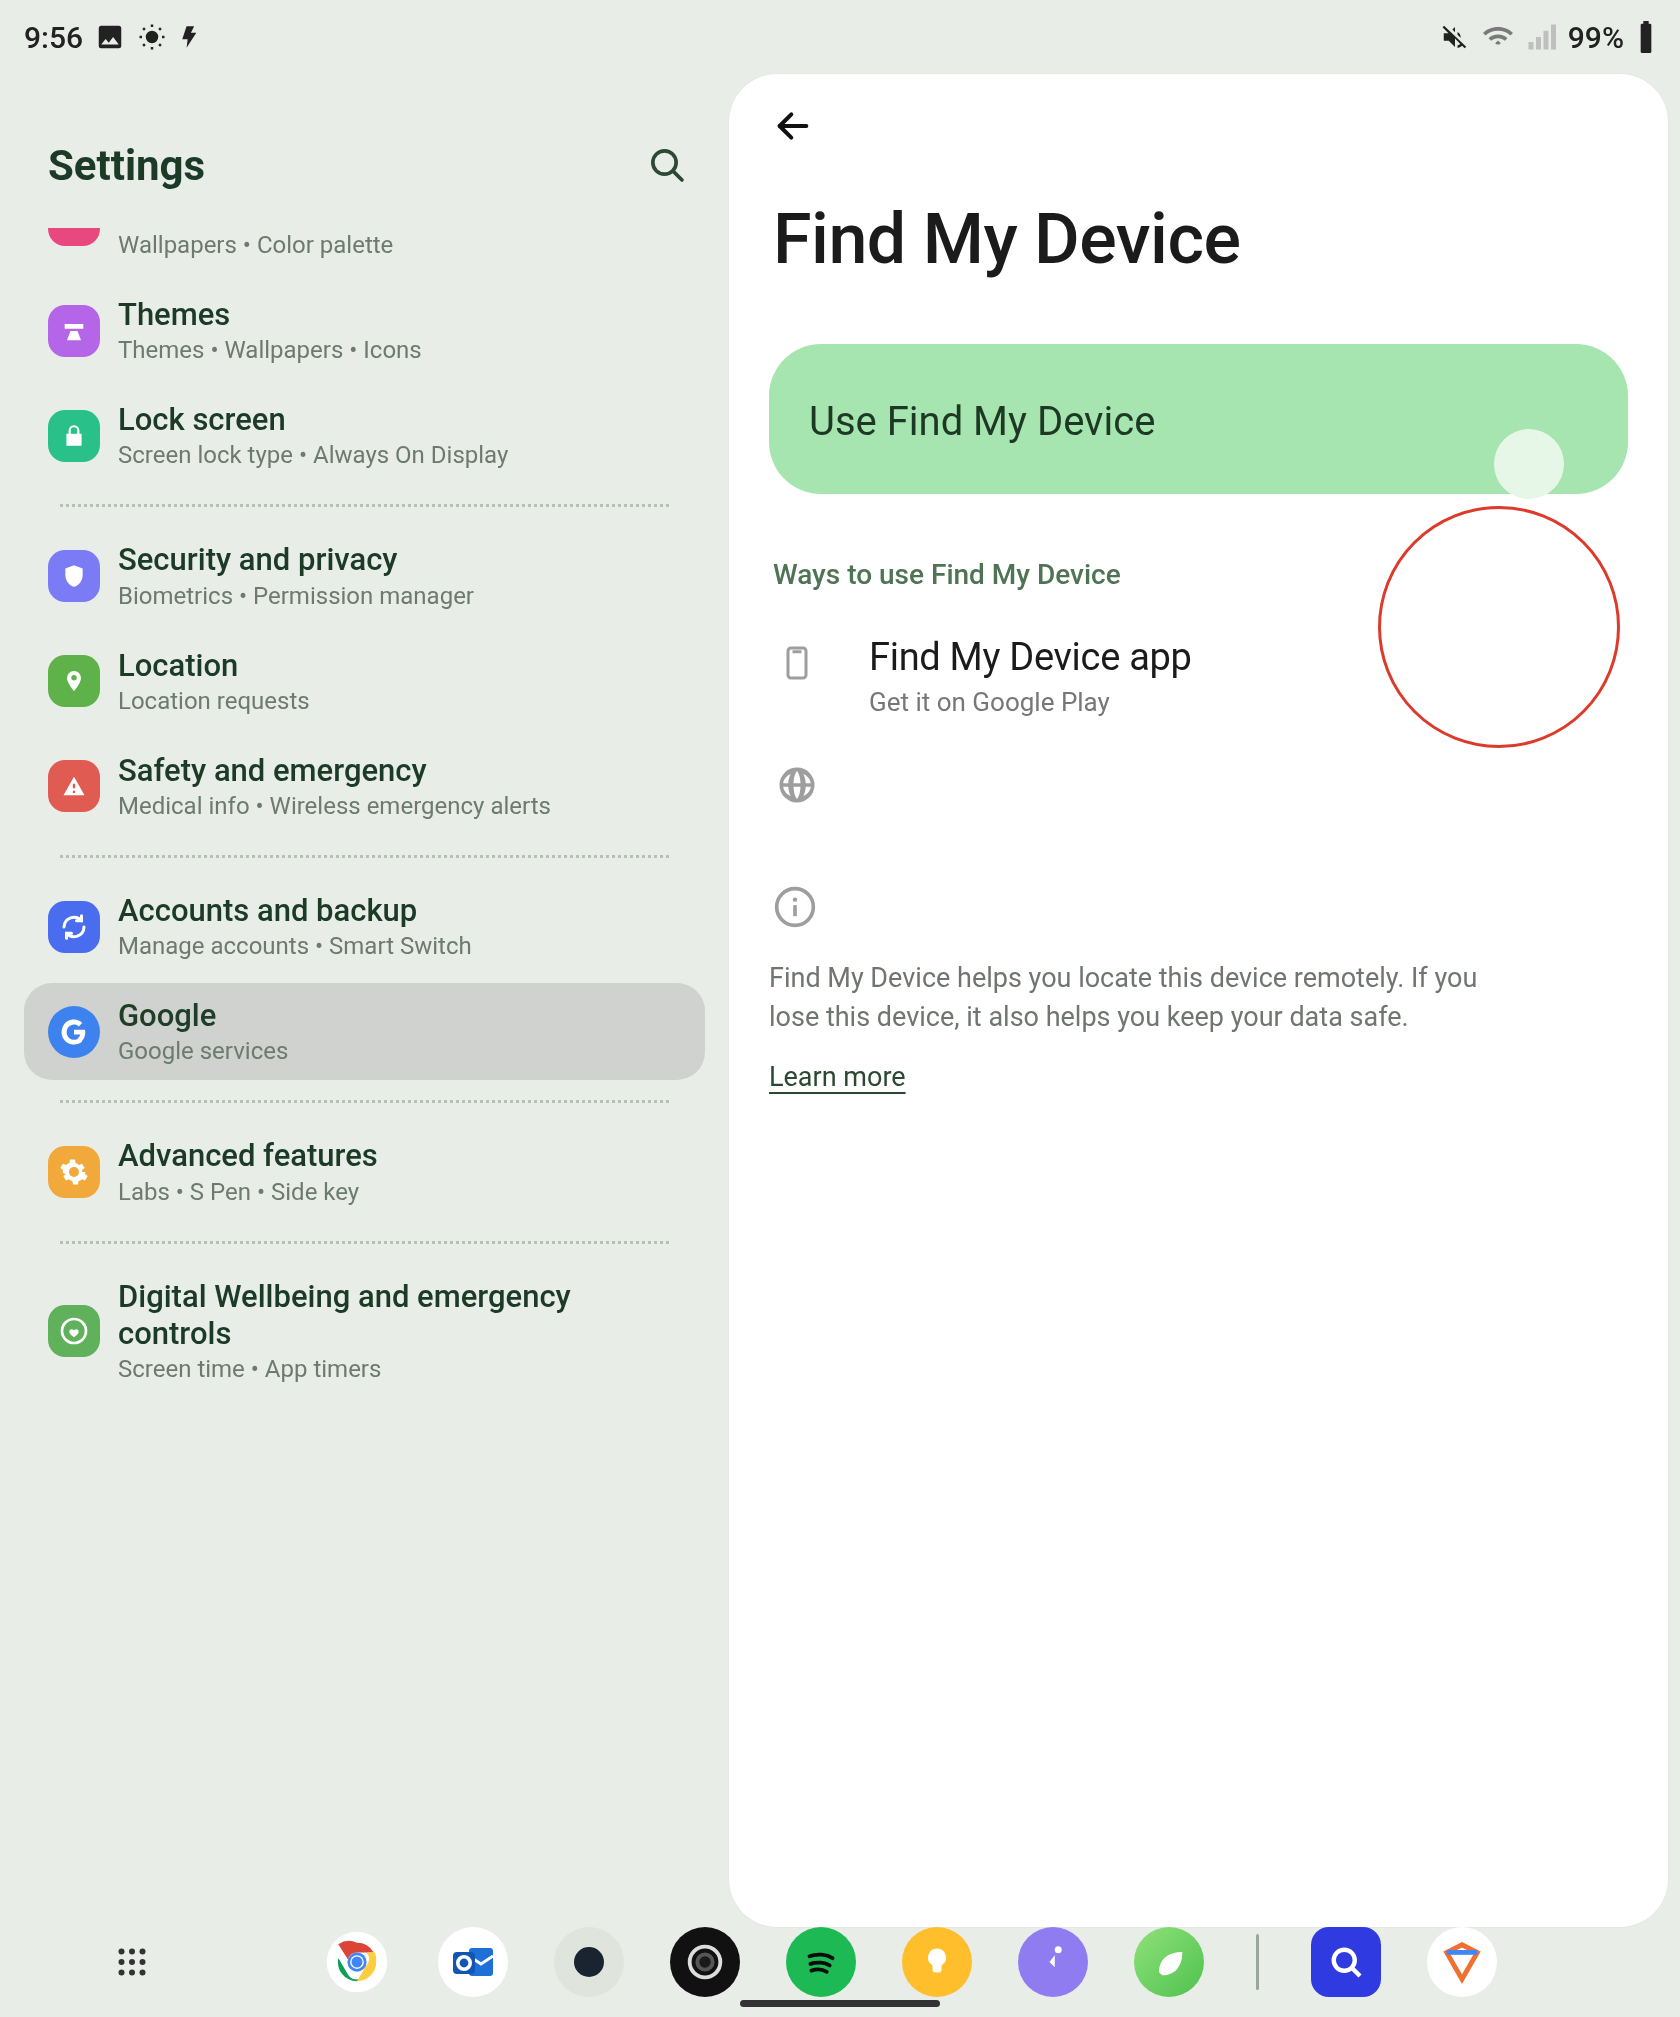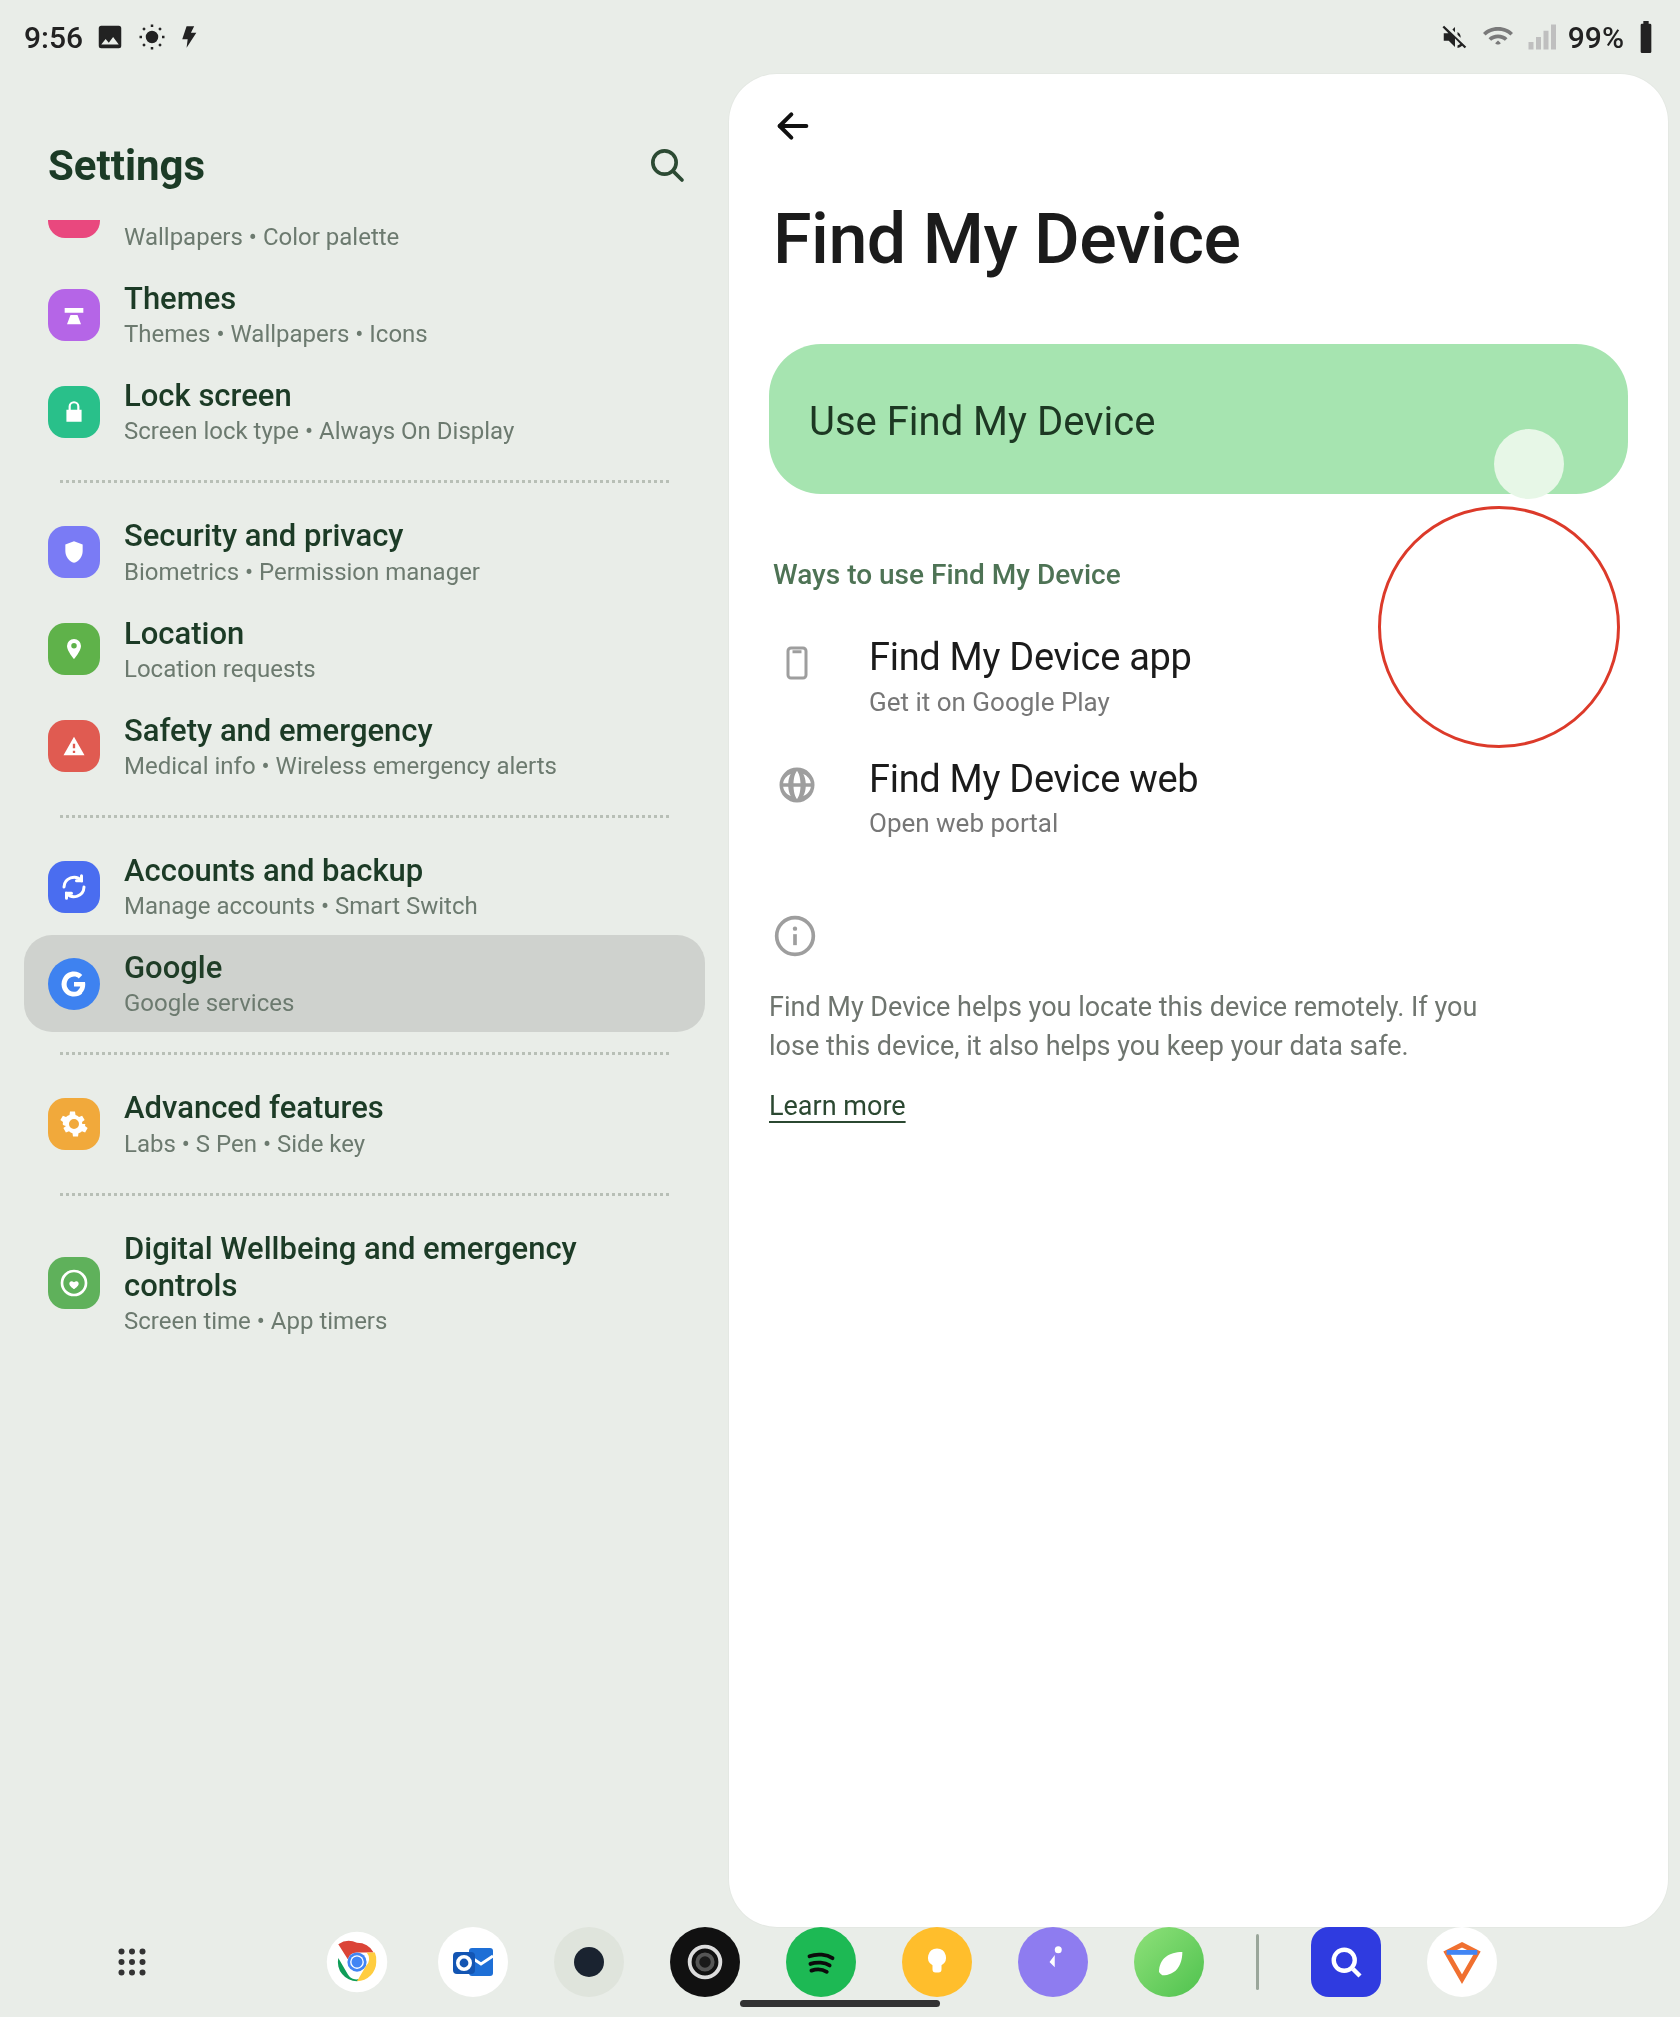--- a/index.html
+++ b/index.html
@@ -93,25 +93,26 @@
     display:flex;align-items:center;justify-content:center;
   }
 
   
   .list {
     padding: 0 24px;
   }
   .item {
     display: flex;
     align-items: center;
-    gap: 24px;
+    gap: 18px;
     padding: 14px 24px;
     border-radius: 28px;
     cursor: pointer;
     position: relative;
+    margin-top: 8px;
   }
   .item.partial-top { padding-top: 0; overflow: hidden; height: 46px; align-items: flex-end; }
   .item.selected { background: var(--selected); }
   .item .icon-badge {
     width: 52px; height: 52px;
     border-radius: 17px;
     flex: 0 0 52px;
     display:flex; align-items:center; justify-content:center;
   }
   .item .icon-badge.partial { height: 18px; border-top-left-radius:0;border-top-right-radius:0; align-self:flex-start; margin-bottom:auto;}
@@ -520,24 +521,20 @@
             <div class="s">Get it on Google Play</div>
           </div>
         </div>
 
         <div class="option-row">
           <span class="icon-wrap">
             <svg width="42" height="42" viewBox="0 0 24 24" fill="#9e9e9e">
                 <path d="M12 2a10 10 0 1 0 0 20 10 10 0 0 0 0-20zm7.9 9H17c-.1-2-.6-3.8-1.4-5.3 2.3 1 4 3 4.3 5.3zM12 4c1 1.2 1.8 3.3 2 7h-4c.2-3.7 1-5.8 2-7zM8.4 5.7C7.6 7.2 7.1 9 7 11H4.1c.3-2.3 2-4.3 4.3-5.3zM4.1 13H7c.1 2 .6 3.8 1.4 5.3-2.3-1-4-3-4.3-5.3zM12 20c-1-1.2-1.8-3.3-2-7h4c-.2 3.7-1 5.8-2 7zm3.6-1.7c.8-1.5 1.3-3.3 1.4-5.3h2.9c-.3 2.3-2 4.3-4.3 5.3z"></path>
               </svg>
           </span>
-          <div>
-            <div class="t">Find My Device web</div>
-            <div class="s">Open web portal</div>
-          </div>
         </div>
 
         <div class="info-icon">
           <svg width="44" height="44" viewBox="0 0 24 24" fill="none" stroke="#9e9e9e" stroke-width="2">
               <circle cx="12" cy="12" r="10"></circle>
               <line x1="12" y1="11" x2="12" y2="17"></line>
               <circle cx="12" cy="8" r="1.2" fill="#9e9e9e" stroke="none"></circle>
             </svg>
         </div>
         <div class="info-text">Find My Device helps you locate this device remotely. If you lose this device, it also helps you keep your data safe.</div>

